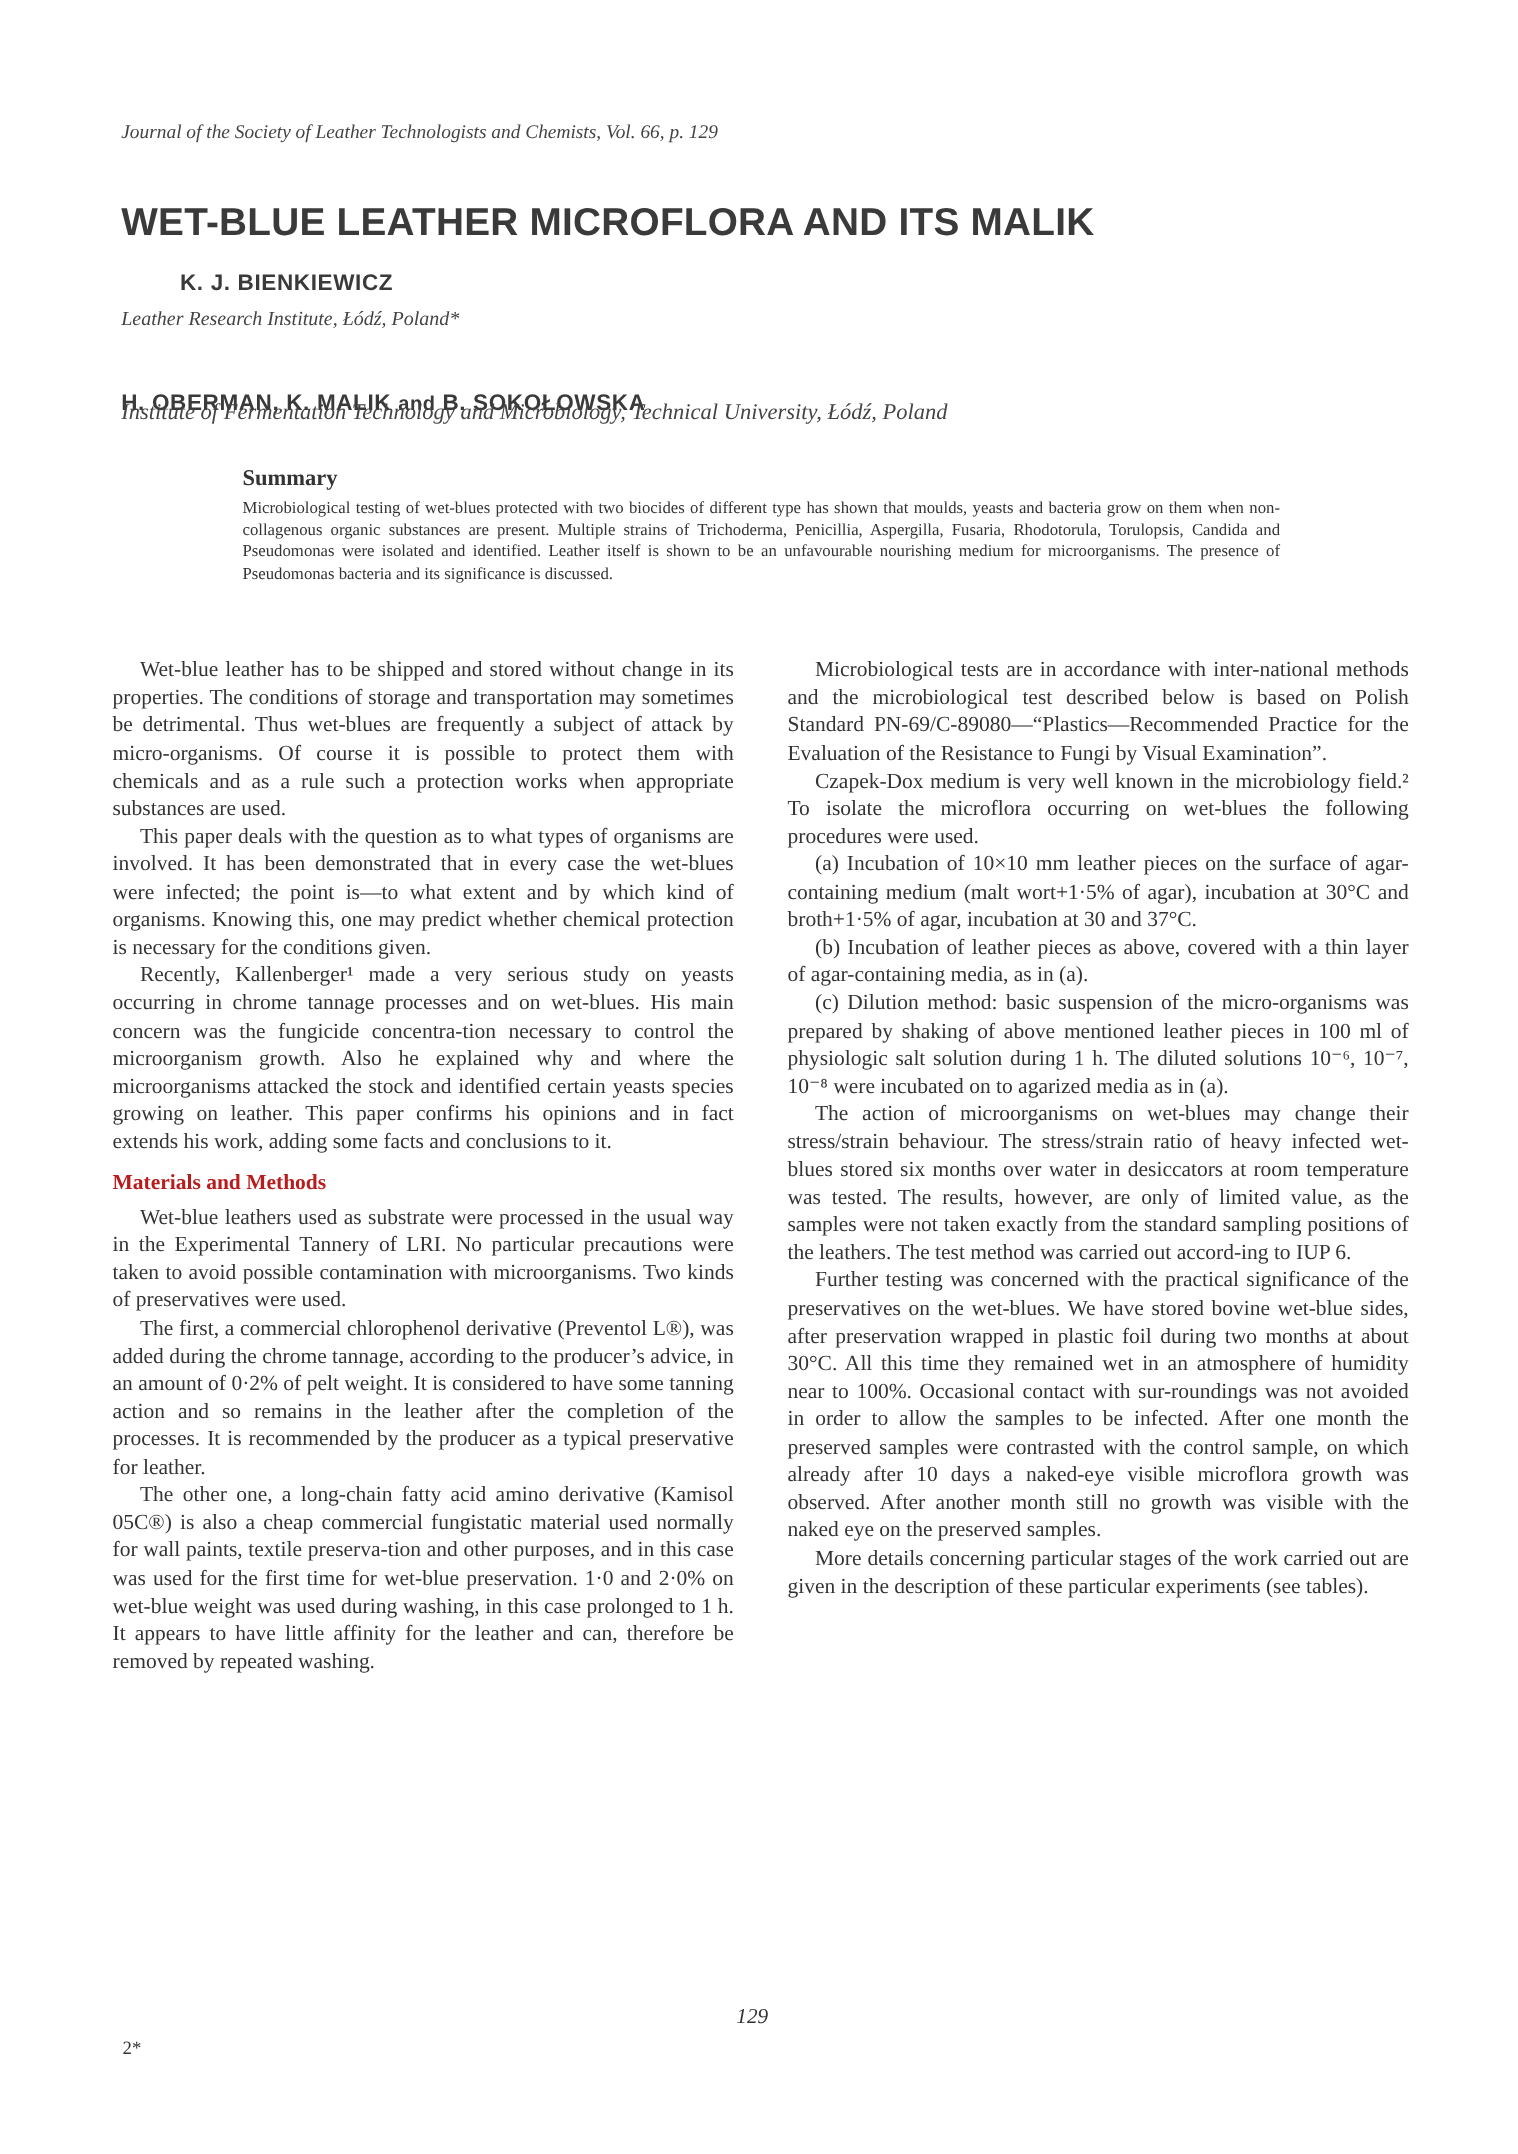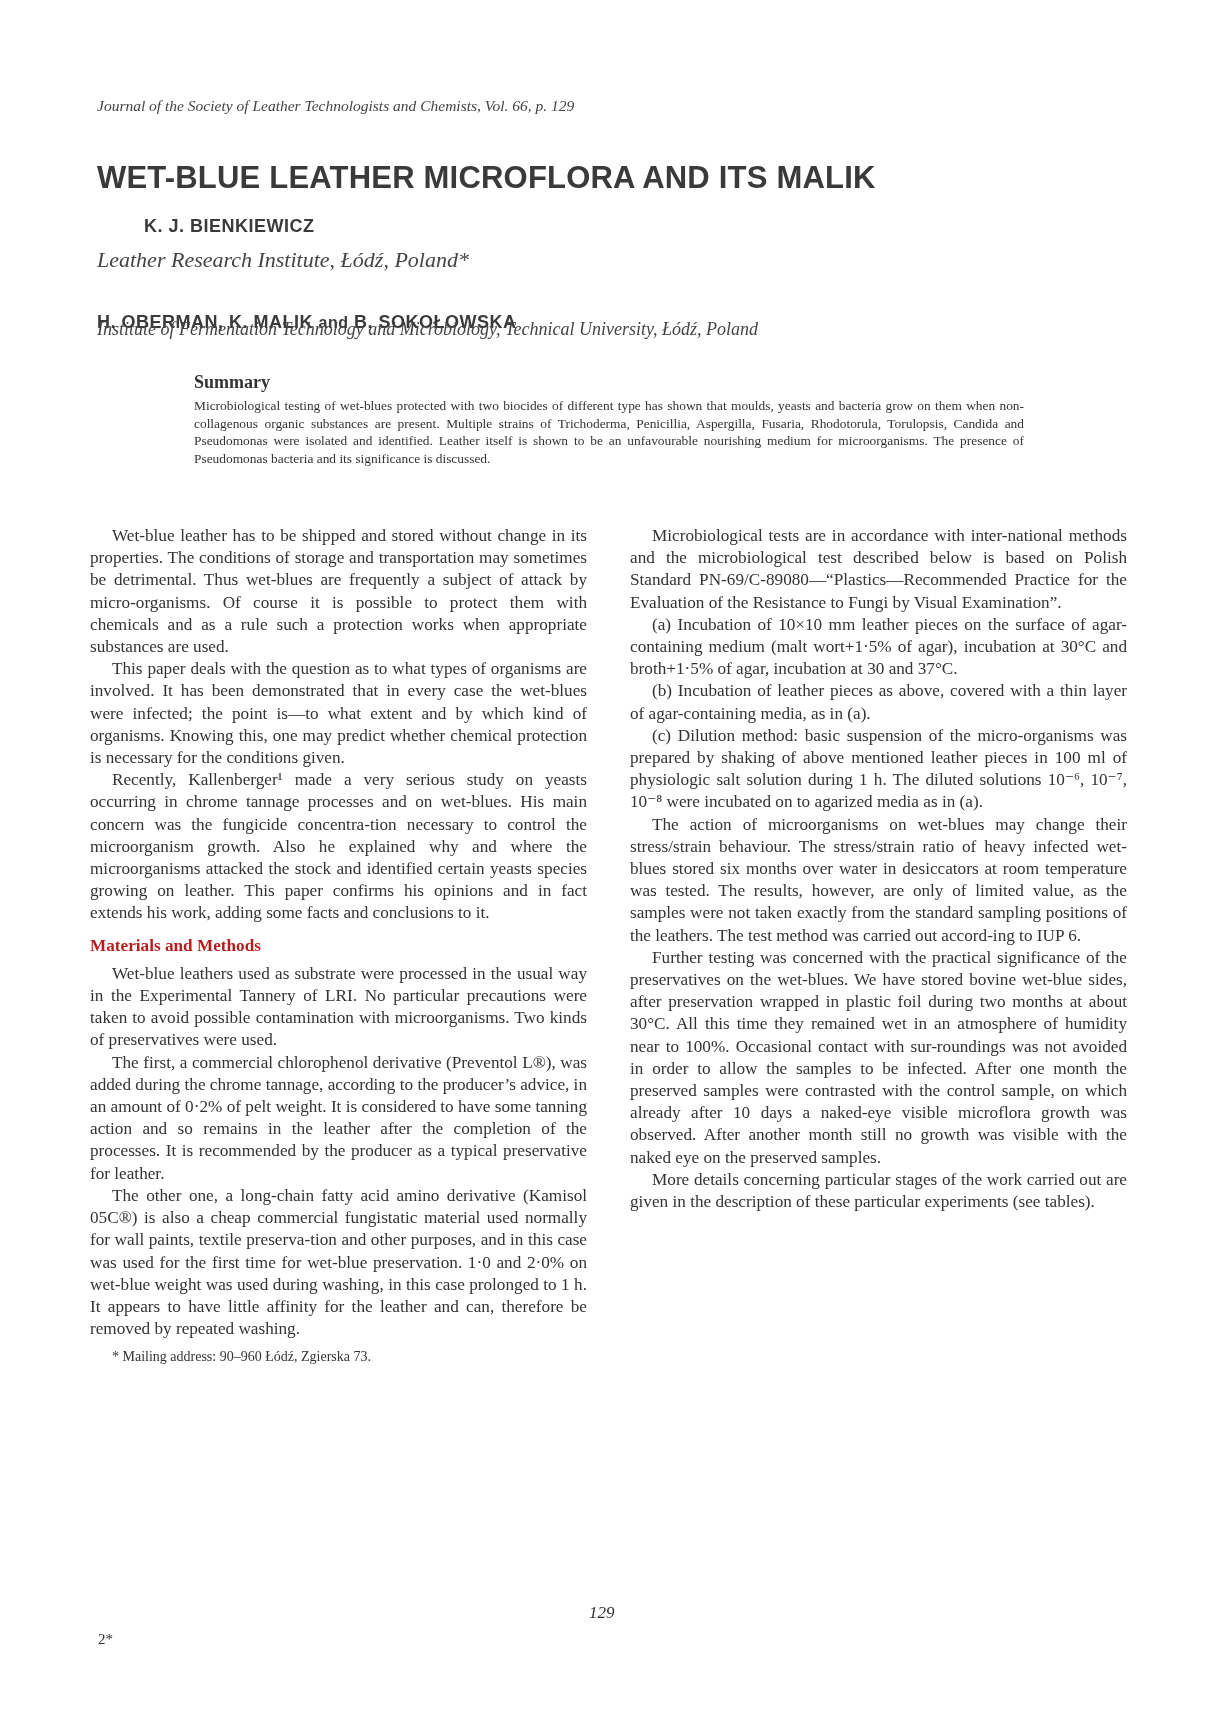--- a/index.html
+++ b/index.html
@@ -3,21 +3,21 @@
 <meta charset="utf-8">
 <style>
   html, body { margin: 0; padding: 0; background: #ffffff; }
   body { width: 1214px; height: 1723px; position: relative; overflow: hidden; color: #333333; }
   .serif { font-family: "Liberation Serif", "DejaVu Serif", serif; }
   .sans { font-family: "Liberation Sans", "DejaVu Sans", sans-serif; }
 
   .running-head { position: absolute; left: 97px; top: 97px; font-size: 15.5px; font-style: italic; color: #444; }
   .title { position: absolute; left: 97px; top: 160px; font-size: 31px; font-weight: bold; color: #3a3a3a; letter-spacing: 0.2px; white-space: nowrap; }
   .author1 { position: absolute; left: 97px; top: 216px; font-size: 18px; font-weight: bold; color: #3a3a3a; letter-spacing: 0.5px; margin-left: 47px; }
-  .affil1 { position: absolute; left: 97px; top: 247px; font-size: 22px; font-style: italic; color: #444; }
+  .affil1 { position: absolute; left: 97px; top: 247px; font-size: 16px; font-style: italic; color: #444; }
   .author2 { position: absolute; left: 97px; top: 284px; font-size: 18px; font-weight: bold; color: #3a3a3a; letter-spacing: 0.5px; margin-top: 28px; }
   .author2 .and { font-size: 16px; }
   .affil2 { position: absolute; left: 97px; top: 319px; font-size: 18px; font-style: italic; color: #444; }
 
   .summary { position: absolute; left: 194px; top: 374px; width: 830px; font-size: 13.4px; line-height: 17.4px; color: #333; }
   .summary-head { font-weight: bold; margin-bottom: 6px; font-size: 18px; }
   .summary-body { text-align: justify; }
 
   .col { position: absolute; top: 525px; width: 497px; font-size: 17.2px; line-height: 22.2px; color: #333; }
   .col-left { left: 90px; }
@@ -52,25 +52,25 @@
 </div>
 
 <div class="col col-left">
   <p>Wet-blue leather has to be shipped and stored without change in its properties. The conditions of storage and transportation may sometimes be detrimental. Thus wet-blues are frequently a subject of attack by micro-organisms. Of course it is possible to protect them with chemicals and as a rule such a protection works when appropriate substances are used.</p>
   <p>This paper deals with the question as to what types of organisms are involved. It has been demonstrated that in every case the wet-blues were infected; the point is—to what extent and by which kind of organisms. Knowing this, one may predict whether chemical protection is necessary for the conditions given.</p>
   <p>Recently, Kallenberger¹ made a very serious study on yeasts occurring in chrome tannage processes and on wet-blues. His main concern was the fungicide concentra-tion necessary to control the microorganism growth. Also he explained why and where the microorganisms attacked the stock and identified certain yeasts species growing on leather. This paper confirms his opinions and in fact extends his work, adding some facts and conclusions to it.</p>
   <h2>Materials and Methods</h2>
   <p>Wet-blue leathers used as substrate were processed in the usual way in the Experimental Tannery of LRI. No particular precautions were taken to avoid possible contamination with microorganisms. Two kinds of preservatives were used.</p>
   <p>The first, a commercial chlorophenol derivative (Preventol L®), was added during the chrome tannage, according to the producer’s advice, in an amount of 0·2% of pelt weight. It is considered to have some tanning action and so remains in the leather after the completion of the processes. It is recommended by the producer as a typical preservative for leather.</p>
   <p>The other one, a long-chain fatty acid amino derivative (Kamisol 05C®) is also a cheap commercial fungistatic material used normally for wall paints, textile preserva-tion and other purposes, and in this case was used for the first time for wet-blue preservation. 1·0 and 2·0% on wet-blue weight was used during washing, in this case prolonged to 1 h. It appears to have little affinity for the leather and can, therefore be removed by repeated washing.</p>
-  <div class="footnote">* Mailing address: 90–960 Łódź, Zgierska 73.</div>
 </div>
 
 <div class="col col-right">
   <p>Microbiological tests are in accordance with inter-national methods and the microbiological test described below is based on Polish Standard PN-69/C-89080—“Plastics—Recommended Practice for the Evaluation of the Resistance to Fungi by Visual Examination”.</p>
+  <p>Czapek-Dox medium is very well known in the microbiology field.² To isolate the microflora occurring on wet-blues the following procedures were used.</p>
   <p>(a) Incubation of 10×10 mm leather pieces on the surface of agar-containing medium (malt wort+1·5% of agar), incubation at 30°C and broth+1·5% of agar, incubation at 30 and 37°C.</p>
   <p>(b) Incubation of leather pieces as above, covered with a thin layer of agar-containing media, as in (a).</p>
   <p>(c) Dilution method: basic suspension of the micro-organisms was prepared by shaking of above mentioned leather pieces in 100 ml of physiologic salt solution during 1 h. The diluted solutions 10⁻⁶, 10⁻⁷, 10⁻⁸ were incubated on to agarized media as in (a).</p>
   <p>The action of microorganisms on wet-blues may change their stress/strain behaviour. The stress/strain ratio of heavy infected wet-blues stored six months over water in desiccators at room temperature was tested. The results, however, are only of limited value, as the samples were not taken exactly from the standard sampling positions of the leathers. The test method was carried out accord-ing to IUP 6.</p>
   <p>Further testing was concerned with the practical significance of the preservatives on the wet-blues. We have stored bovine wet-blue sides, after preservation wrapped in plastic foil during two months at about 30°C. All this time they remained wet in an atmosphere of humidity near to 100%. Occasional contact with sur-roundings was not avoided in order to allow the samples to be infected. After one month the preserved samples were contrasted with the control sample, on which already after 10 days a naked-eye visible microflora growth was observed. After another month still no growth was visible with the naked eye on the preserved samples.</p>
   <p>More details concerning particular stages of the work carried out are given in the description of these particular experiments (see tables).</p>
 </div>
 
 <div class="page-num">129</div>
 <div class="signature">2*</div>

